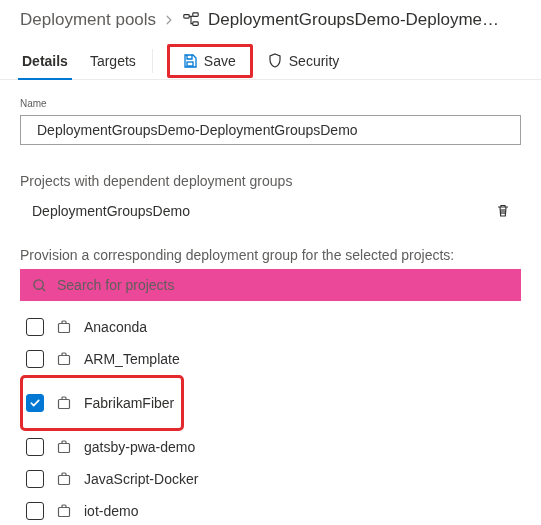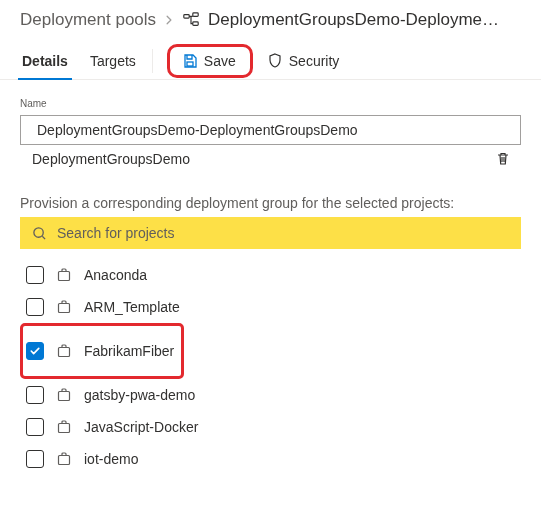--- a/index.html
+++ b/index.html
@@ -52,21 +52,21 @@
       background: #0078d4;
     }
     .vsep { width: 1px; background: #edebe9; height: 24px; margin: 0 14px; }
     .tool-btn {
       display: inline-flex; align-items: center; gap: 6px;
       padding: 4px 8px; cursor: pointer; color: #323130;
       border: none; background: transparent; font: inherit;
     }
     .highlight {
       border: 3px solid #e3292e;
-      border-radius: 10px;
+      border-radius: 2px;
       padding: 2px 6px 2px 4px;
       display: inline-flex; align-items: center; gap: 6px;
     }
     .content { padding: 18px 20px 0 20px; }
     .field-label { color: #605e5c; margin-bottom: 6px; font-size: 10px; }
     .text-input {
       width: 100%;
       border: 1px solid #a19f9d;
       padding: 6px 16px;
       font: inherit;
@@ -76,21 +76,21 @@
     .section-label { color: #605e5c; margin-top: 28px; margin-bottom: 8px; }
     .dep-row {
       display: flex; align-items: center; justify-content: space-between;
       padding: 6px 10px 6px 12px;
     }
     .dep-row .name { color: #323130; }
     .trash { cursor: pointer; color: #323130; display:inline-flex; }
     .prov-label { color: #605e5c; margin-top: 22px; margin-bottom: 6px; }
     .search-wrap {
       display: flex; align-items: center; gap: 10px;
-      background: #fde047; padding: 8px 12px; width: 100%;
+      background: #ec4899; padding: 8px 12px; width: 100%;
     }
     .search-wrap input {
       border: none; background: transparent; font: inherit; color: #323130;
       width: 100%; outline: none;
     }
     .search-wrap input::placeholder { color: #605e5c; }
     .proj-list { margin-top: 10px; }
     .proj-item {
       display: flex; align-items: center; gap: 12px;
       padding: 7px 6px;
@@ -161,20 +161,21 @@
     </span>
     <span>Security</span>
   </button>
 </div>
 
 <div class="content">
 
   <div class="field-label">Name</div>
   <input class="text-input" type="text" value="DeploymentGroupsDemo-DeploymentGroupsDemo" style="">
 
+  <div class="section-label">Projects with dependent deployment groups</div>
   <div class="dep-row">
     <span class="name">DeploymentGroupsDemo</span>
     <span class="trash">
       <svg width="16" height="16" viewBox="0 0 16 16" fill="none" stroke="#323130" stroke-width="1.2">
         <path d="M3 4h10M6 4V2.5h4V4M5 4l.7 9h4.6L11 4M7 6v5M9 6v5"></path>
       </svg>
     </span>
   </div>
 
   <div class="prov-label">Provision a corresponding deployment group for the selected projects:</div>

